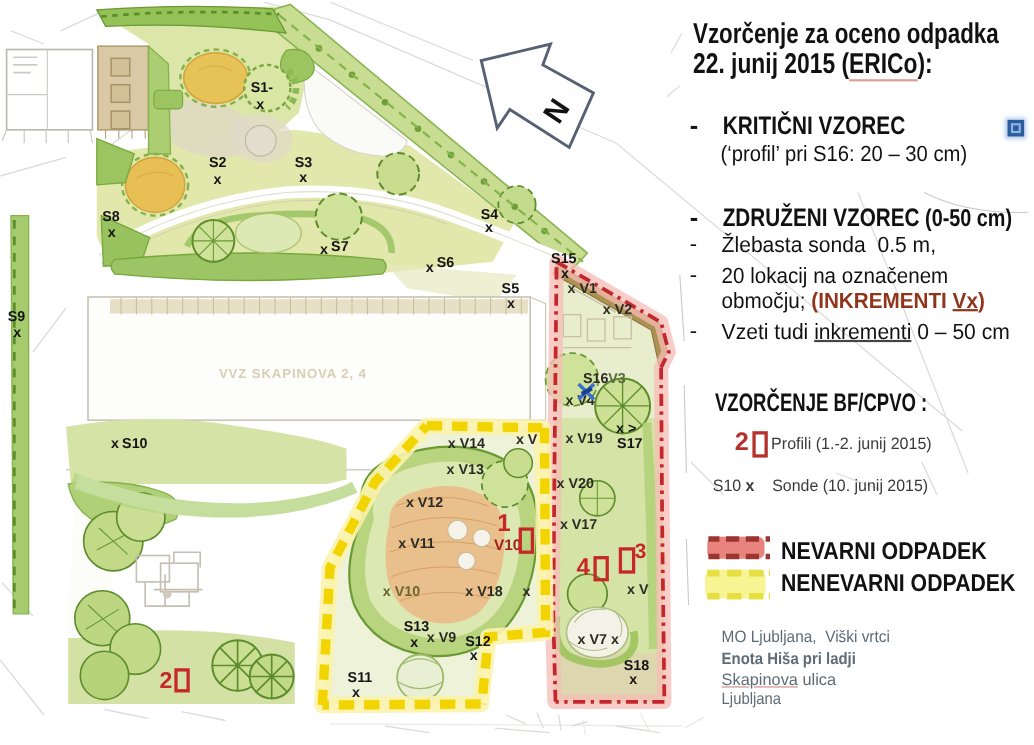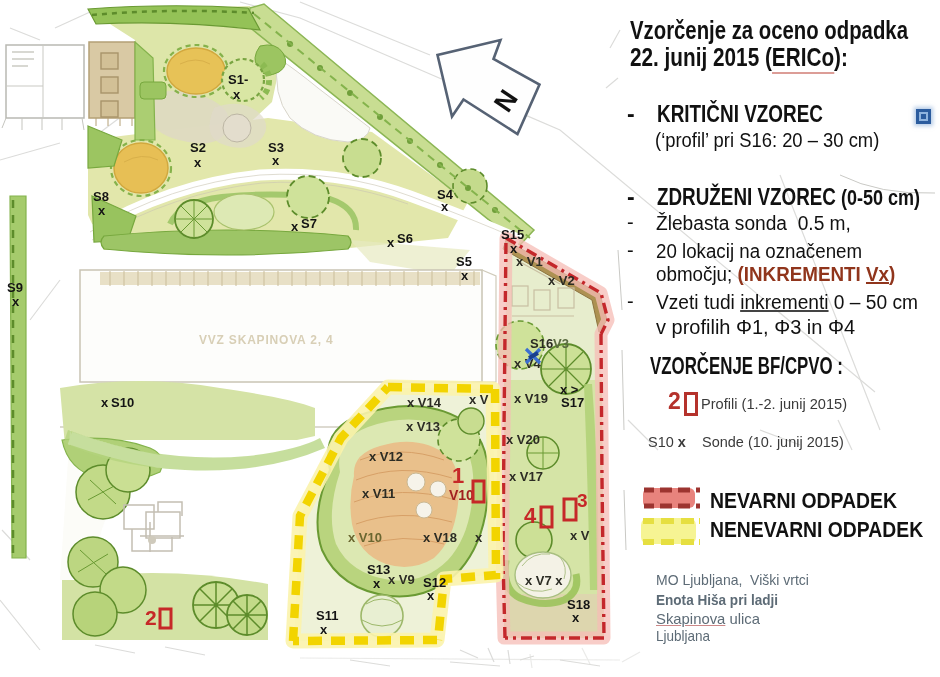--- a/index.html
+++ b/index.html
@@ -302,21 +302,20 @@
 
 <div class="pt b" style="left:627px;top:184px;font-size:23px;">-</div>
 <div class="pt b" style="left:657px;top:184px;font-size:23px;transform:scaleX(0.819);transform-origin:0 0;">ZDRUŽENI VZOREC<span style="font-size:22px;"> (0-50 cm)</span></div>
 <div class="pt" style="left:627px;top:211px;font-size:20px;">-</div>
 <div class="pt" style="left:656px;top:212px;font-size:20px;transform:scaleX(0.958);transform-origin:0 0;">Žlebasta sonda&nbsp; 0.5 m,</div>
 <div class="pt" style="left:627px;top:239px;font-size:20px;">-</div>
 <div class="pt" style="left:656px;top:240px;font-size:20px;transform:scaleX(0.936);transform-origin:0 0;">20 lokacij na označenem</div>
 <div class="pt" style="left:656px;top:263px;font-size:20px;transform:scaleX(0.94);transform-origin:0 0;">območju; <span class="b" style="color:#90351c;">(INKREMENTI <u>Vx</u>)</span></div>
 <div class="pt" style="left:627px;top:290px;font-size:20px;">-</div>
 <div class="pt" style="left:656px;top:291px;font-size:20px;transform:scaleX(0.958);transform-origin:0 0;">Vzeti tudi <u style="text-decoration-color:#444;">inkrementi</u> 0 – 50 cm</div>
-<div class="pt" style="left:656px;top:316px;font-size:20px;transform:scaleX(1.0);transform-origin:0 0;">v profilih Φ1, Φ3 in Φ4</div>
 
 <div class="pt b" style="left:650px;top:353px;font-size:23px;transform:scaleX(0.733);transform-origin:0 0;">VZORČENJE BF/CPVO :</div>
 
 <div class="pt b red" style="left:668px;top:388px;font-size:23px;">2</div>
 <div class="pt" style="left:684px;top:392px;width:14px;height:24px;border:3px solid #b5322c;box-sizing:border-box;"></div>
 <div class="pt" style="left:701px;top:395px;font-size:15px;color:#3a3a3a;transform:scaleX(0.973);transform-origin:0 0;">Profili (1.-2. junij 2015)</div>
 
 <div class="pt" style="left:648px;top:433px;font-size:15px;color:#3a3a3a;transform:scaleX(0.966);transform-origin:0 0;">S10 <span class="b">x</span>&nbsp;&nbsp;&nbsp; Sonde (10. junij 2015)</div>
 
 <svg class="pt" style="left:640px;top:485px;" width="60" height="62" viewBox="0 0 60 62" xmlns="http://www.w3.org/2000/svg">

